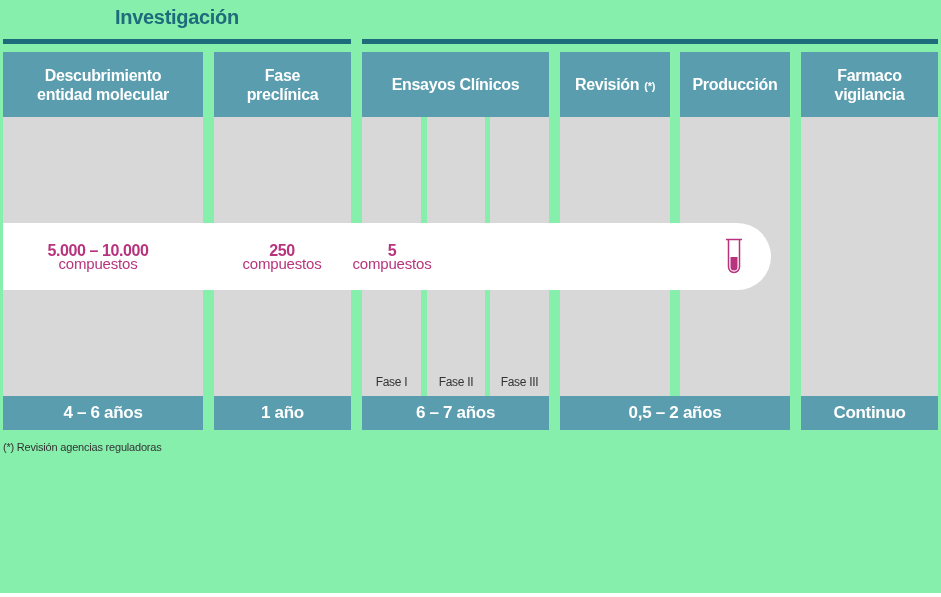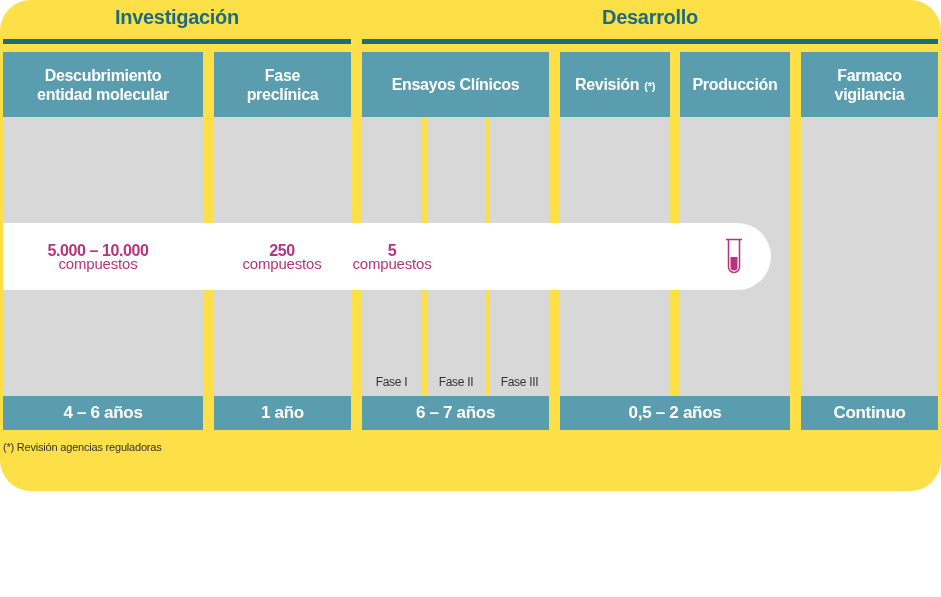--- a/index.html
+++ b/index.html
@@ -1,20 +1,20 @@
 <!DOCTYPE html>
 <html><head>
 <meta charset="utf-8">
 <style>
   html, body { margin:0; padding:0; }
   body {
     width:941px; height:597px; background:#ffffff; position:relative; overflow:hidden;
     font-family:"Liberation Sans", sans-serif;
   }
-  .panel { position:absolute; left:0; top:0; width:941px; height:491px; background:#fde047;border-radius:31px; }
+  .panel { position:absolute; left:0; top:0; width:941px; height:593px; background:#86efac; }
   .stage-title {
     position:absolute; top:4px; height:26px; line-height:26px; text-align:center;
     color:#1e6b7b; font-weight:bold; font-size:20px; letter-spacing:-0.3px;
   }
   .stage-rule { position:absolute; top:39px; height:5px; background:#1e6b7b; }
   .col-head {
     position:absolute; top:52px; height:65px; background:#5a9dae;
     color:#ffffff; font-weight:bold; font-size:16px; line-height:19px;
     display:flex; align-items:center; justify-content:center; text-align:center;
     letter-spacing:-0.3px;
@@ -43,21 +43,20 @@
   }
   .footnote { position:absolute; left:3px; top:441px; font-size:11px; color:#333333; letter-spacing:-0.2px; }
 </style>
 </head>
 <body>
 
 <div class="panel">
 
   <div class="stage-title" style="left:3px;width:348px;">Investigación</div>
   <div class="stage-rule" style="left:3px;width:348px;"></div>
-  <div class="stage-title" style="left:362px;width:576px;">Desarrollo</div>
   <div class="stage-rule" style="left:362px;width:576px;"></div>
 
   <div class="col-head" style="left:3px;width:200px;">
     <div>
         <div>Descubrimiento</div>
         <div>entidad molecular</div>
       </div>
   </div>
   <div class="col-head" style="left:214px;width:137px;">
     <div>

